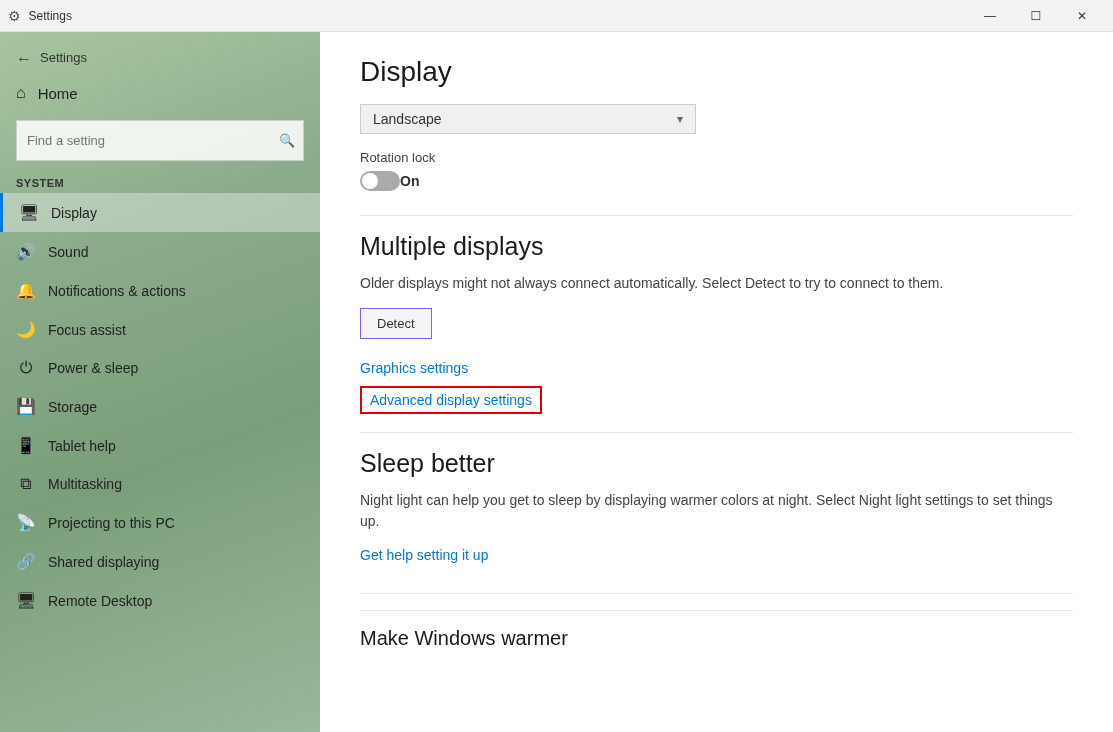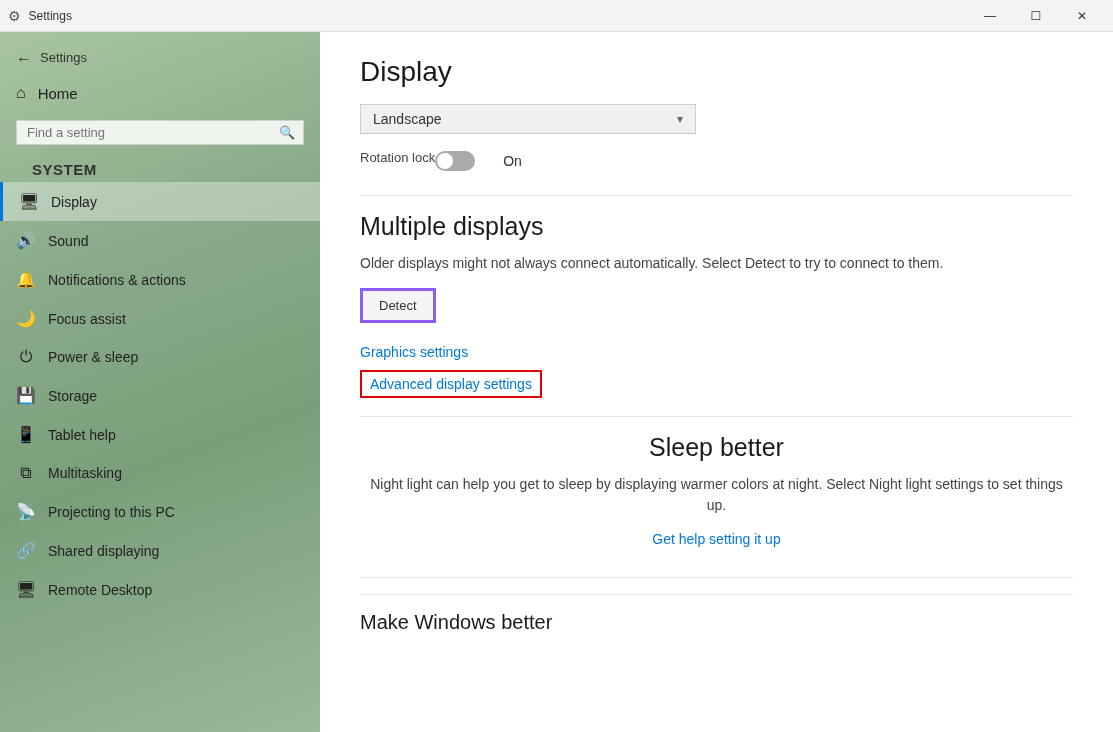--- a/index.html
+++ b/index.html
@@ -95,40 +95,40 @@
     .sidebar-home-label { font-size: 15px; text-align: right; }
 
     .search-box {
       margin: 8px 16px 4px 16px;
       position: relative;
       display: flex;
       align-items: center;
     }
     .search-box input {
       width: 100%;
-      height: 25px;
+      height: 41px;
       background: rgba(255,255,255,0.85);
       border: 1px solid rgba(0,0,0,0.15);
       padding: 0 32px 0 10px;
       font-size: 13px;
       color: #555;
       outline: none;
     }
     .search-box-icon {
       position: absolute;
       right: 8px;
       font-size: 13px;
       color: #666;
     }
 
     .sidebar-section-title {
-      font-size: 15px;
+      font-size: 11px;
       font-weight: 700;
       color: #333;
-      padding: 12px 16px 4px 32px;
+      padding: 12px 16px 4px 16px;
       text-transform: uppercase;
       letter-spacing: 0.5px;
     }
 
     .sidebar-item {
       display: flex;
       align-items: center;
       padding: 10px 16px;
       cursor: pointer;
       color: #222;
@@ -175,32 +175,33 @@
       justify-content: space-between;
       cursor: pointer;
       font-size: 14px;
       color: #333;
     }
     .dropdown-arrow { font-size: 12px; color: #666; }
 
     
     .toggle-row {
       display: flex;
-      flex-direction: row;
+      flex-direction: column;
       margin-bottom: 24px;
     }
     .toggle-label-row {
       font-size: 13px;
       color: #444;
       margin-bottom: 6px;
     }
     .toggle-switch-row {
       display: flex;
       align-items: center;
-      gap: 28px;
+      gap: 0;
+      font-weight: bold;
     }
     .toggle {
       width: 40px;
       height: 20px;
       background: #aaa;
       border-radius: 10px;
       position: relative;
       cursor: pointer;
     }
     .toggle-knob {
@@ -227,21 +228,21 @@
     }
 
     .section-desc {
       font-size: 14px;
       color: #444;
       margin-bottom: 14px;
       line-height: 1.5;
     }
 
     .detect-btn {
-      border: 3px solid #8b5cf6;
+      border: 1px solid #8b5cf6;
       background: #f5f5f5;
       padding: 7px 16px;
       font-size: 13px;
       cursor: pointer;
       color: #333;
       margin-bottom: 20px;
     }
 
     .link {
       font-size: 14px;
@@ -263,21 +264,20 @@
     }
 
     .divider {
       height: 1px;
       background: #e5e5e5;
       margin: 8px 0 16px 0;
     }
 
     .sleep-section {
       margin-bottom: 20px;
-      text-align: center;
     }
 
     .qa-section {
       margin-bottom: 20px;
     }
 
     .make-better-title {
       font-size: 20px;
       font-weight: 400;
       color: #1a1a1a;
@@ -409,16 +409,16 @@
       <h2 class="section-title">Sleep better</h2>
       <p class="section-desc">Night light can help you get to sleep by displaying warmer colors at night. Select Night light settings to set things up.</p>
       <span class="link">Get help setting it up</span>
     </div>
 
     
     <div class="divider"></div>
 
     
     <div class="divider"></div>
-    <h2 class="make-better-title">Make Windows better</h2>
+    <h2 class="make-better-title">Make Windows warmer</h2>
 
   </div>
 </div>
 
 </body></html>

